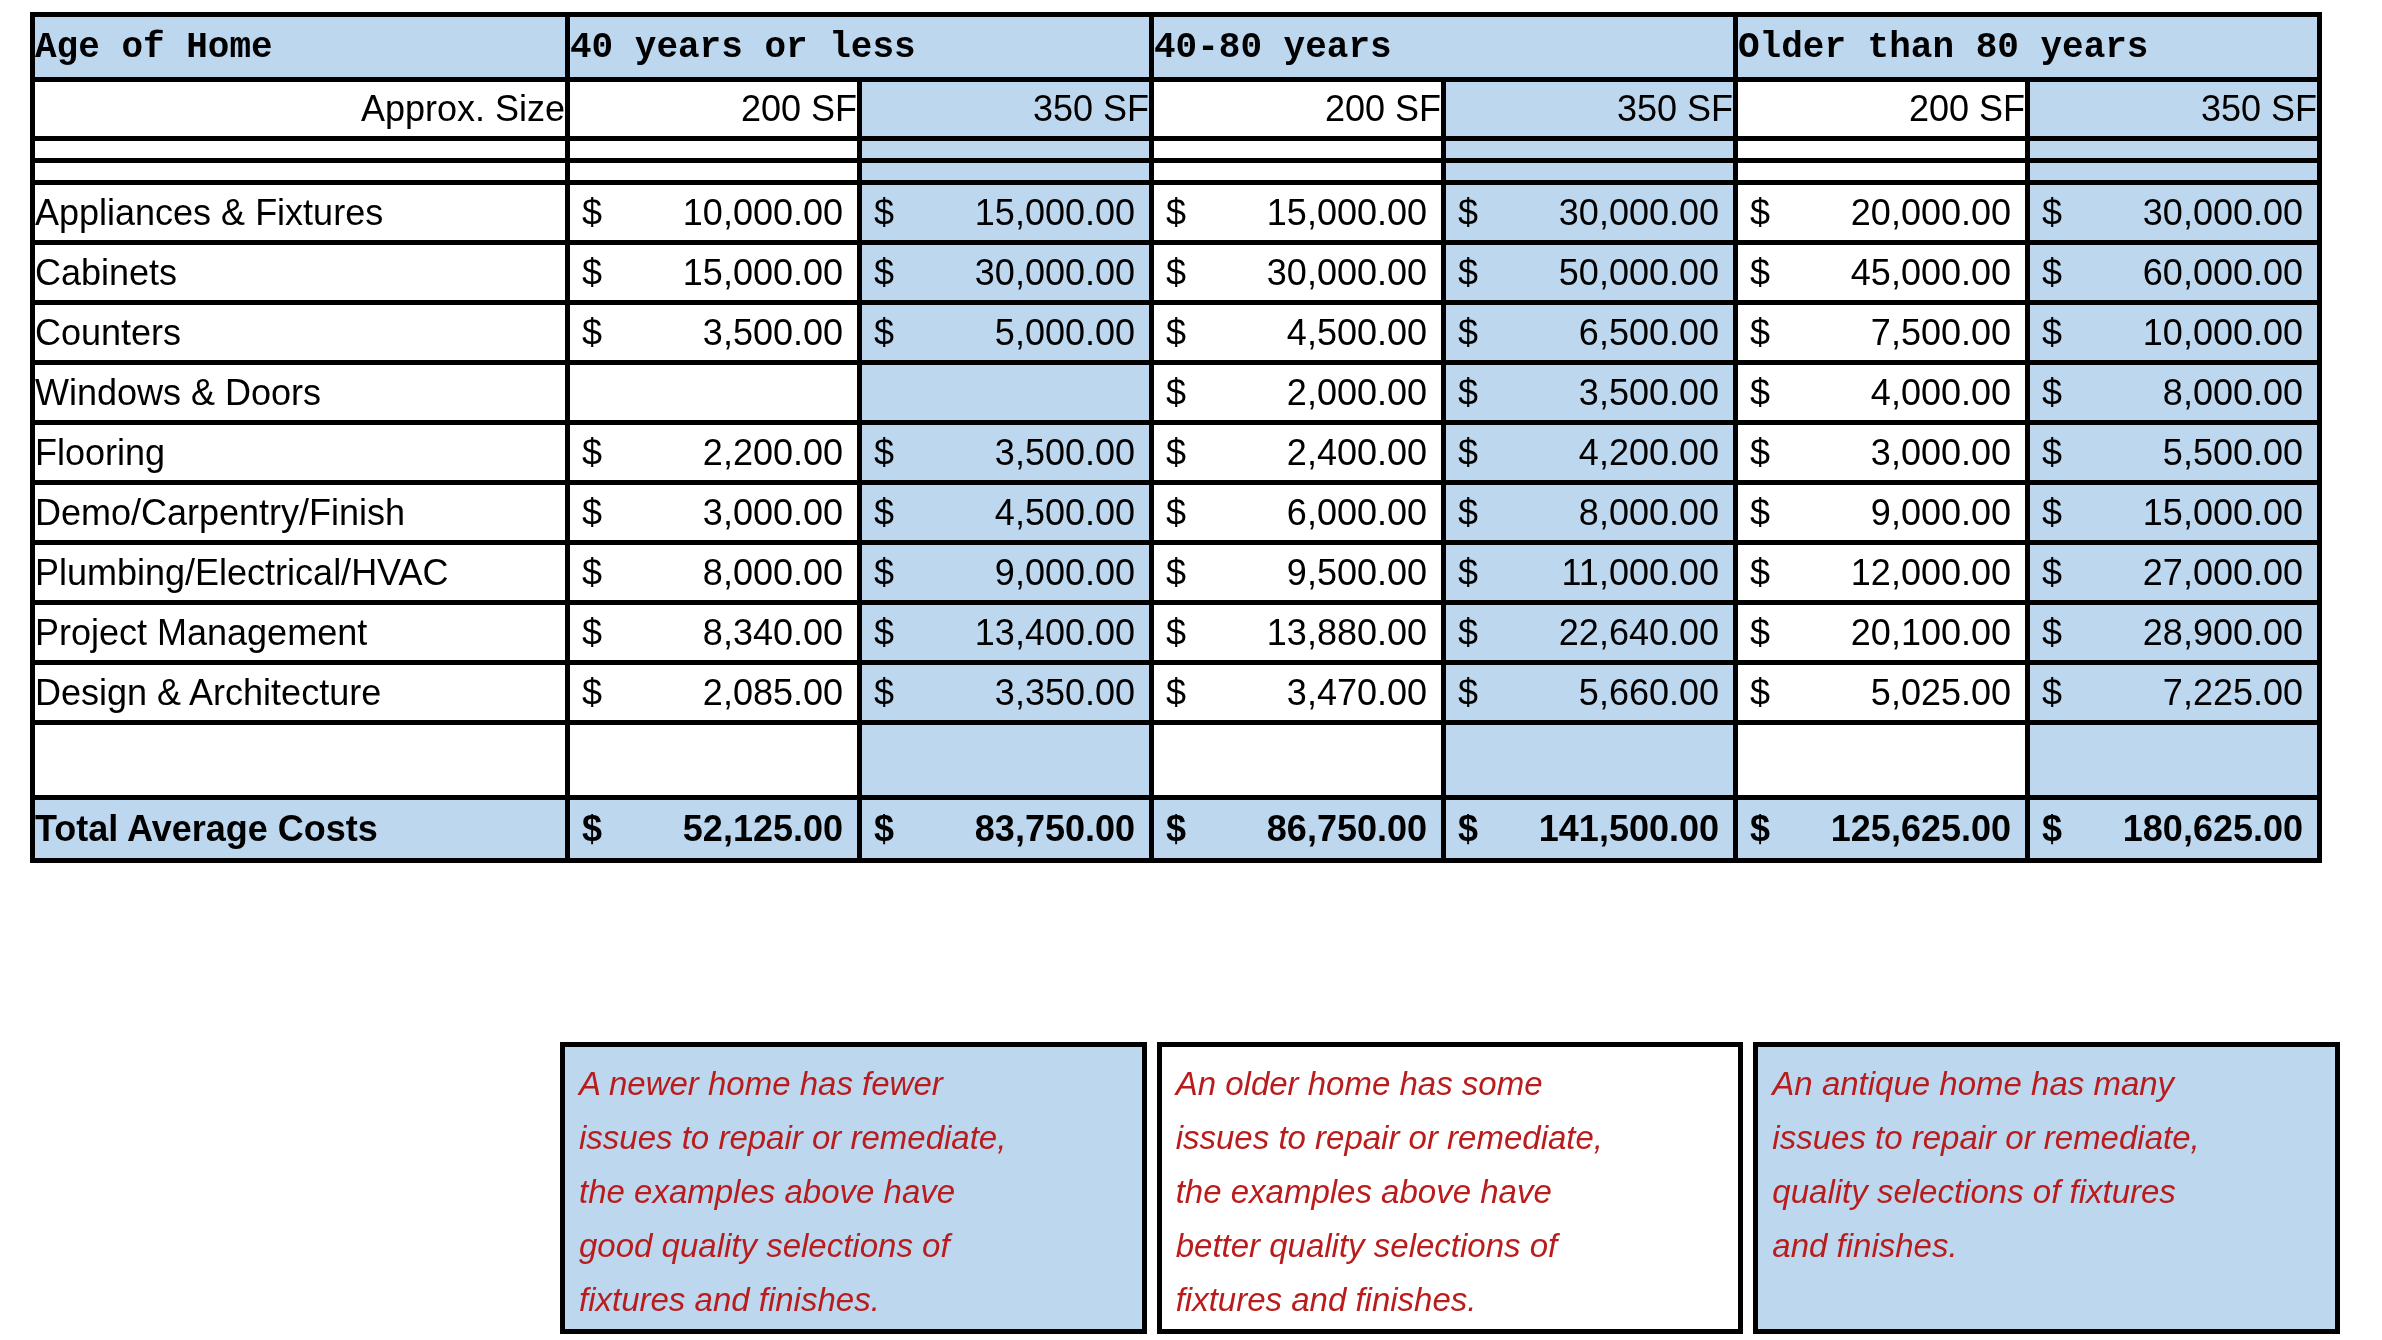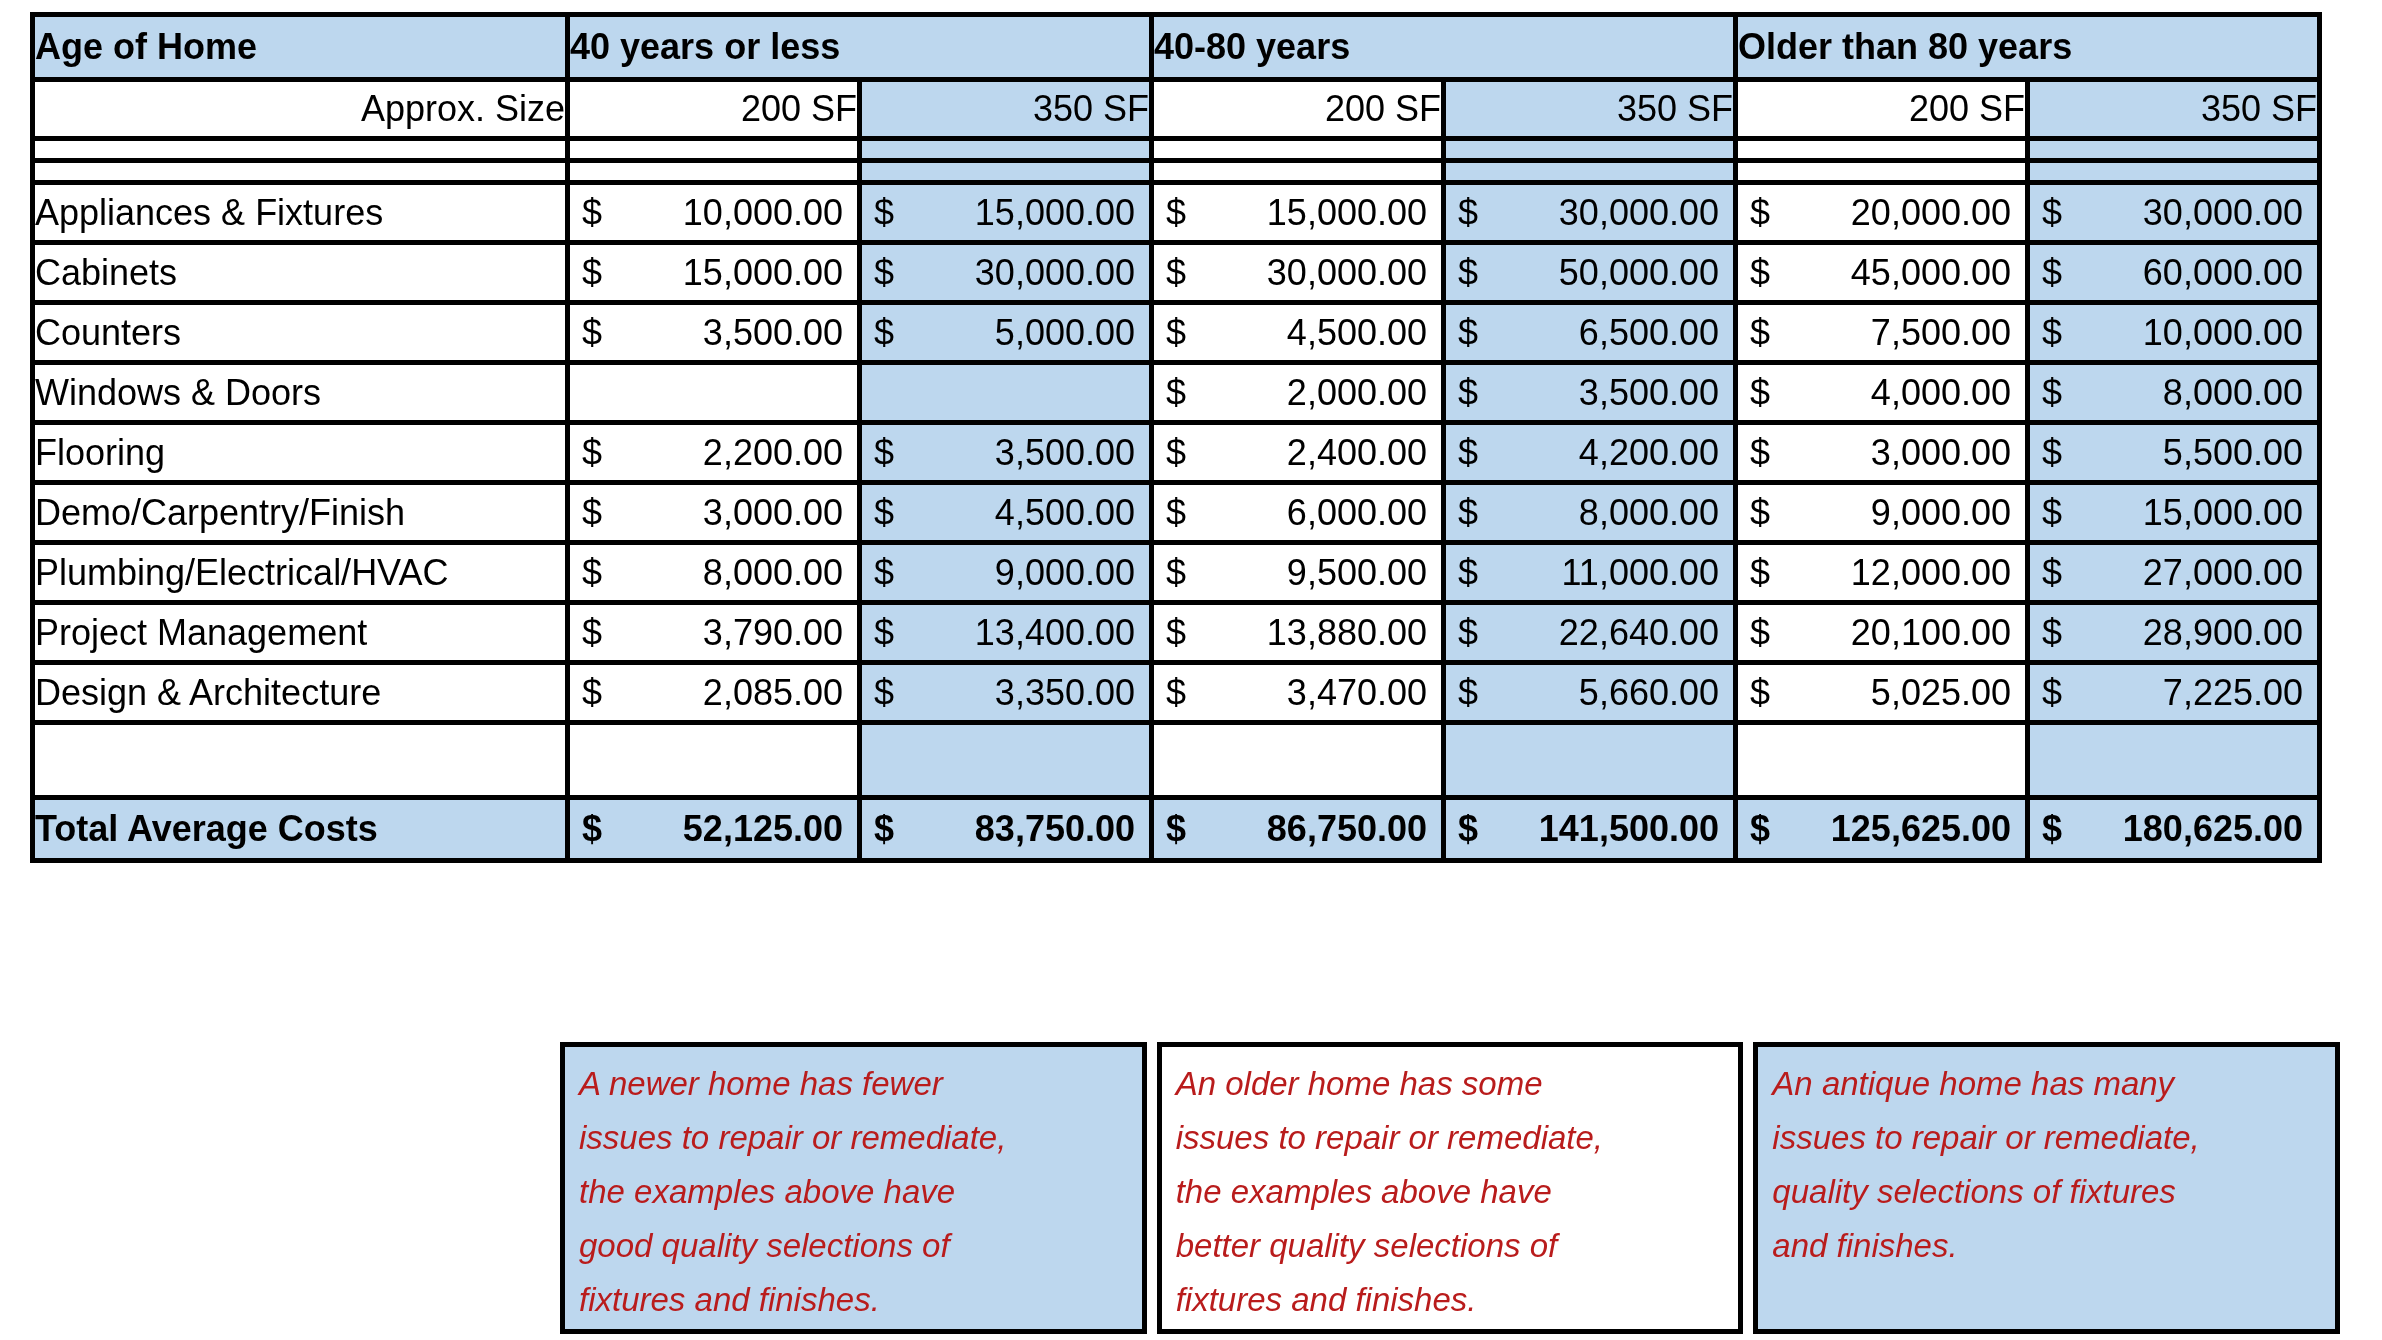--- a/index.html
+++ b/index.html
@@ -34,20 +34,21 @@
   .c-blue  { background: var(--fill-blue, #BDD7EE); }
   .c-white { background: var(--fill-white, #ffffff); }
   .b { font-weight: bold; }
   .center { text-align: left; }
   .pl { padding-left: 10px; }
   .hdr-row td {
     border-left-width: 0;
     border-right-width: 0;
     border-bottom-width: 9px;
     height: 60px;
+    font-family: Liberation Mono, monospace;
   }
   .hdr-row td:first-child { border-left-width: 5px; }
   .hdr-row td:last-child  { border-right-width: 5px; }
   .size-row td  { height: 54px; text-align: right; }
   .sp-s td      { height: 17px; }
   .sp-l td      { height: 70px; }
   .note-row td  { height: 116px; }
   .note-text {
     font-style: italic;
     font-weight: bold;
@@ -407,21 +408,21 @@
               <span class="amt">27,000.00</span>
             </div>
           </td>
     </tr>
 
     <tr class="cost-row">
       <td class="c-white pl">Project Management</td>
       <td class="c-white">
             <div class="mw">
               <span class="cur">$</span>
-              <span class="amt">3,790.00</span>
+              <span class="amt">8,340.00</span>
             </div>
           </td>
       <td class="c-blue">
             <div class="mw">
               <span class="cur">$</span>
               <span class="amt">13,400.00</span>
             </div>
           </td>
       <td class="c-white">
             <div class="mw">

